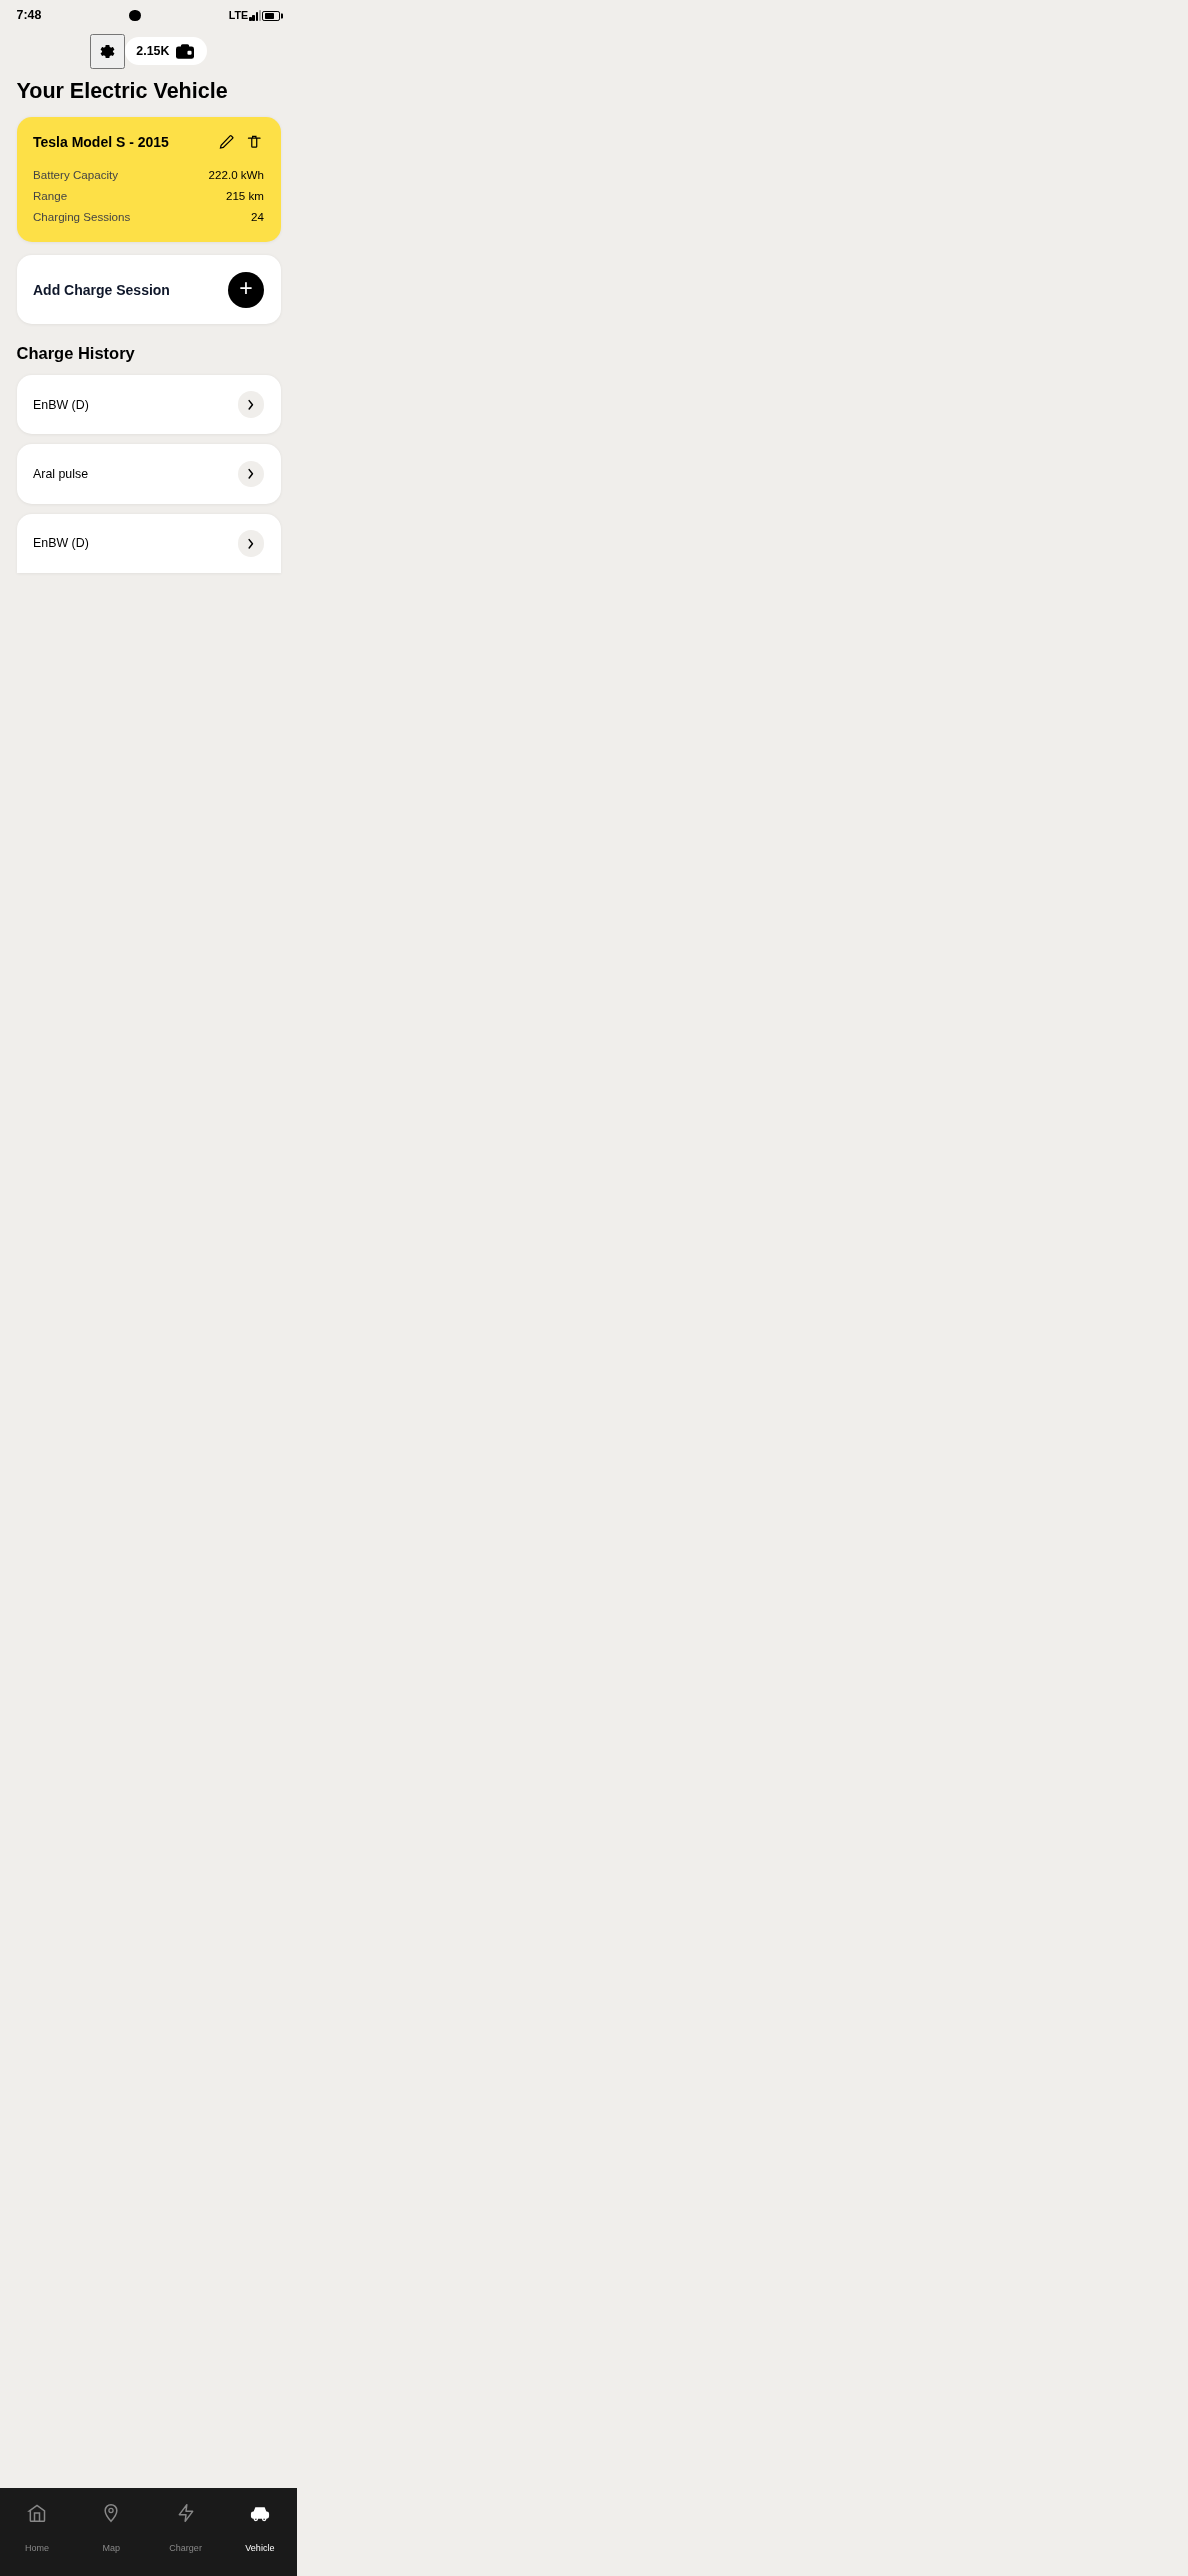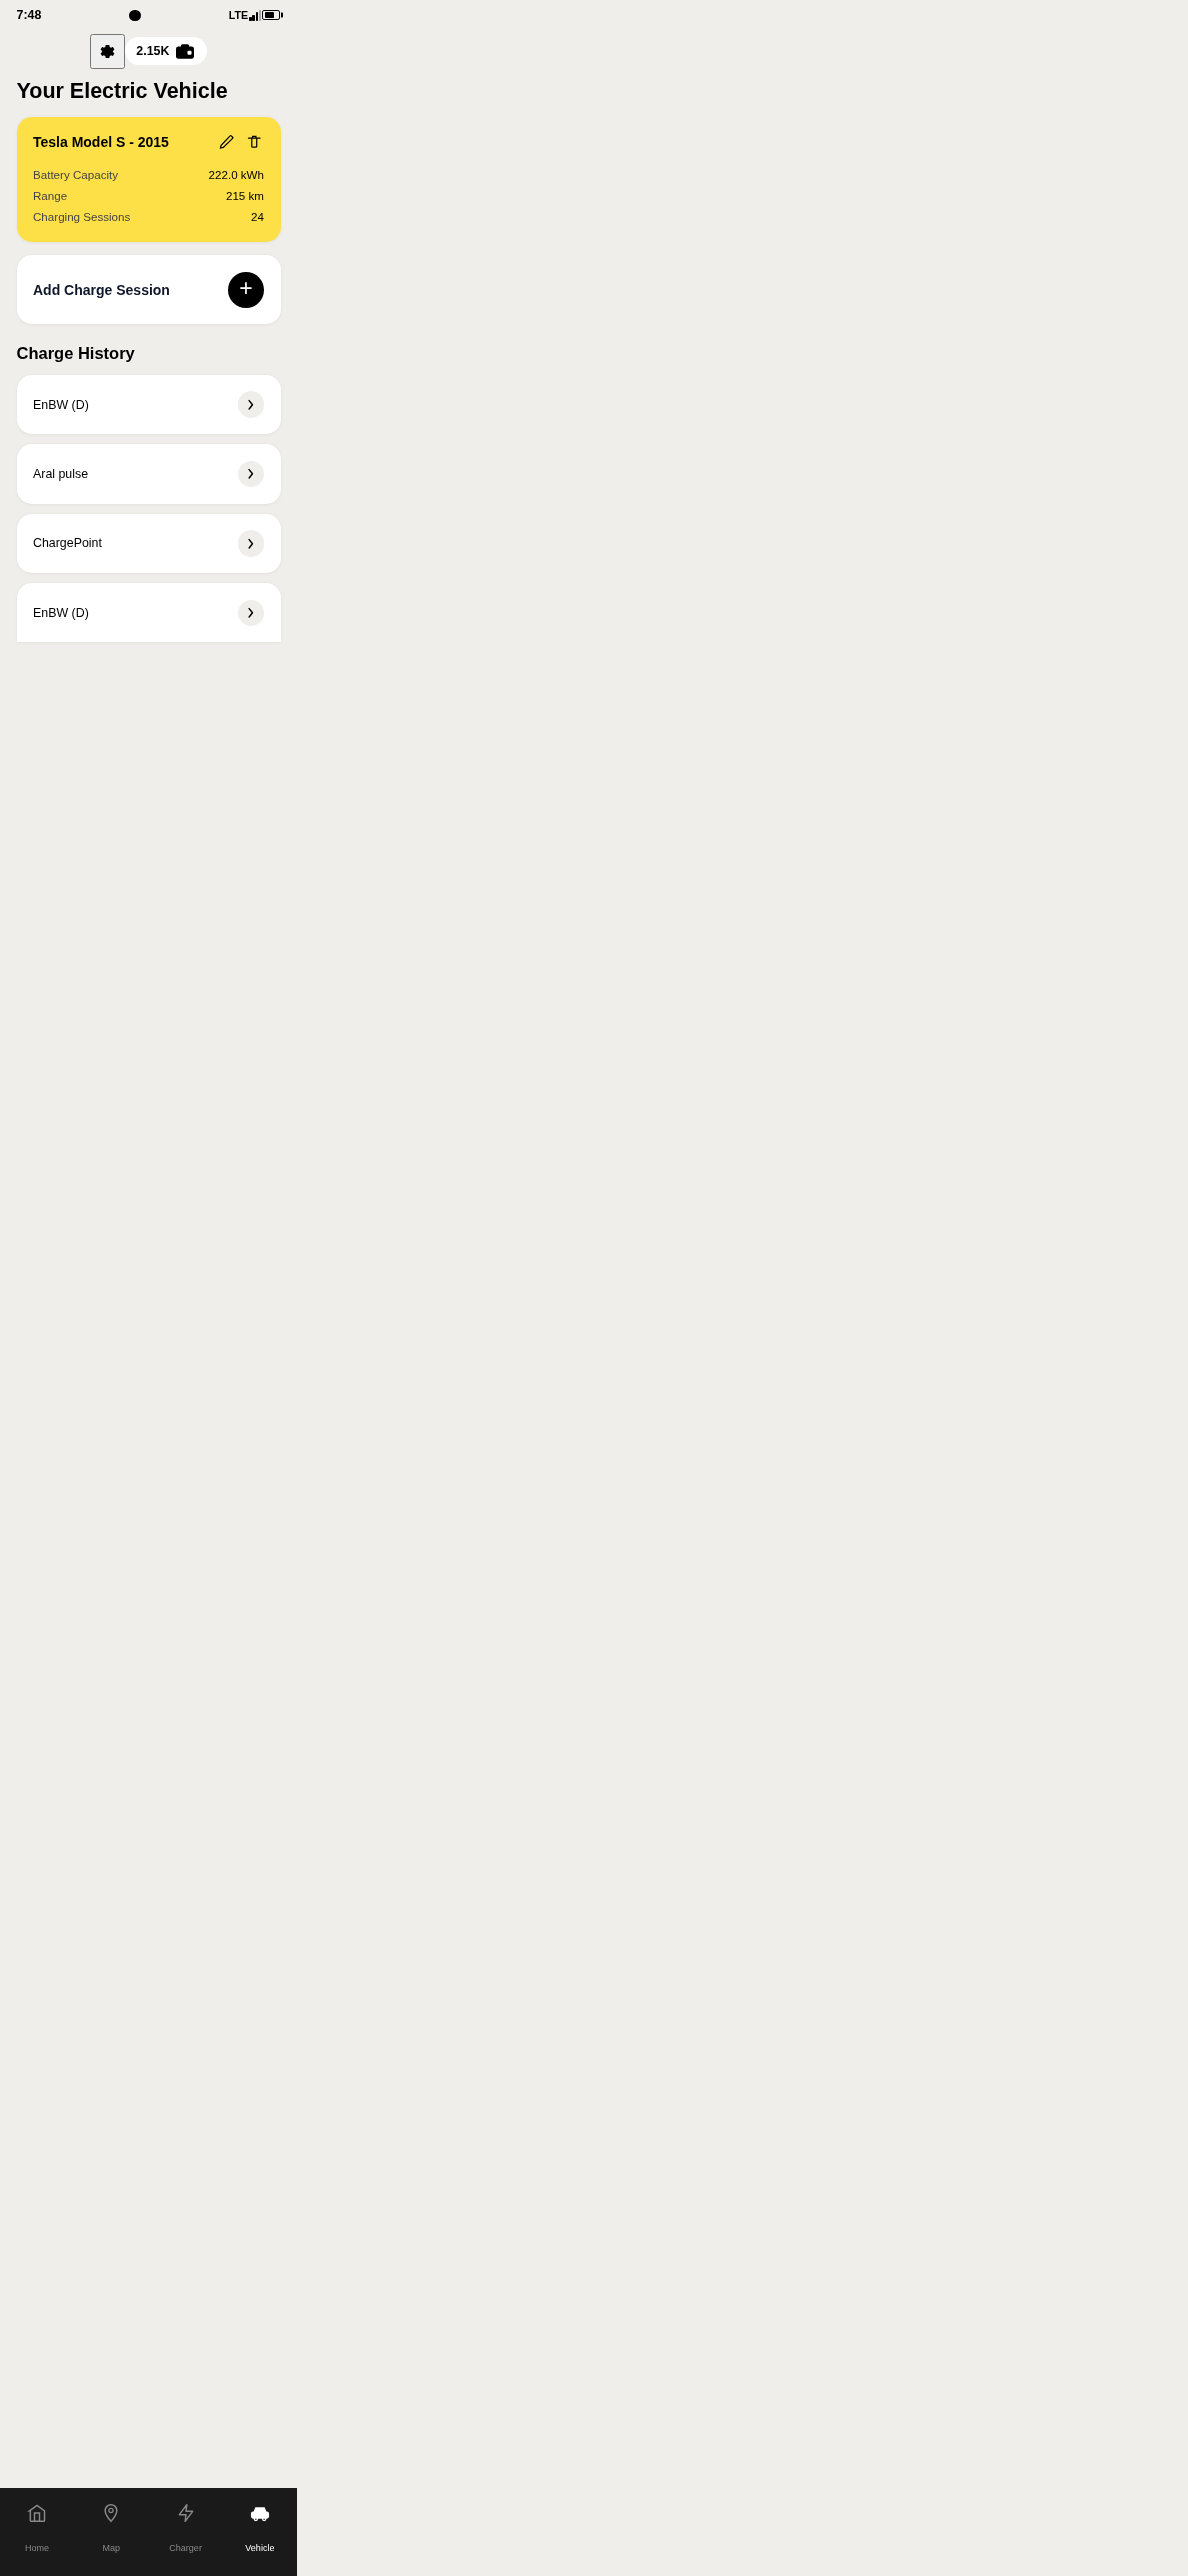--- a/index.html
+++ b/index.html
@@ -40,21 +40,21 @@
 
     .camera-dot {
       width: 11.6px;
       height: 11.6px;
       background: #000;
       border-radius: 50%;
     }
 
     .status-icons {
       display: flex;
-      align-items: center;
+      align-items: flex-end;
       gap: 1px;
       font-size: 10.7px;
       font-weight: 600;
       color: #000;
     }
 
     .lte-text {
       font-size: 10.7px;
       font-weight: 700;
     }
@@ -450,28 +450,20 @@
   <div class="history-item">
     <span class="history-item-name">Aral pulse</span>
     <div class="chevron-right">
       <svg viewBox="0 0 14 14" fill="none" xmlns="http://www.w3.org/2000/svg">
         <path d="M5 2l4 5-4 5" stroke="#000" stroke-width="1.8" stroke-linecap="round" stroke-linejoin="round"></path>
       </svg>
     </div>
   </div>
 
 
-  <div class="history-item">
-    <span class="history-item-name">ChargePoint</span>
-    <div class="chevron-right">
-      <svg viewBox="0 0 14 14" fill="none" xmlns="http://www.w3.org/2000/svg">
-        <path d="M5 2l4 5-4 5" stroke="#000" stroke-width="1.8" stroke-linecap="round" stroke-linejoin="round"></path>
-      </svg>
-    </div>
-  </div>
 
   <div class="history-item-partial">
     <span class="history-item-name">EnBW (D)</span>
     <div class="chevron-right">
       <svg viewBox="0 0 14 14" fill="none" xmlns="http://www.w3.org/2000/svg">
         <path d="M5 2l4 5-4 5" stroke="#000" stroke-width="1.8" stroke-linecap="round" stroke-linejoin="round"></path>
       </svg>
     </div>
   </div>
 

